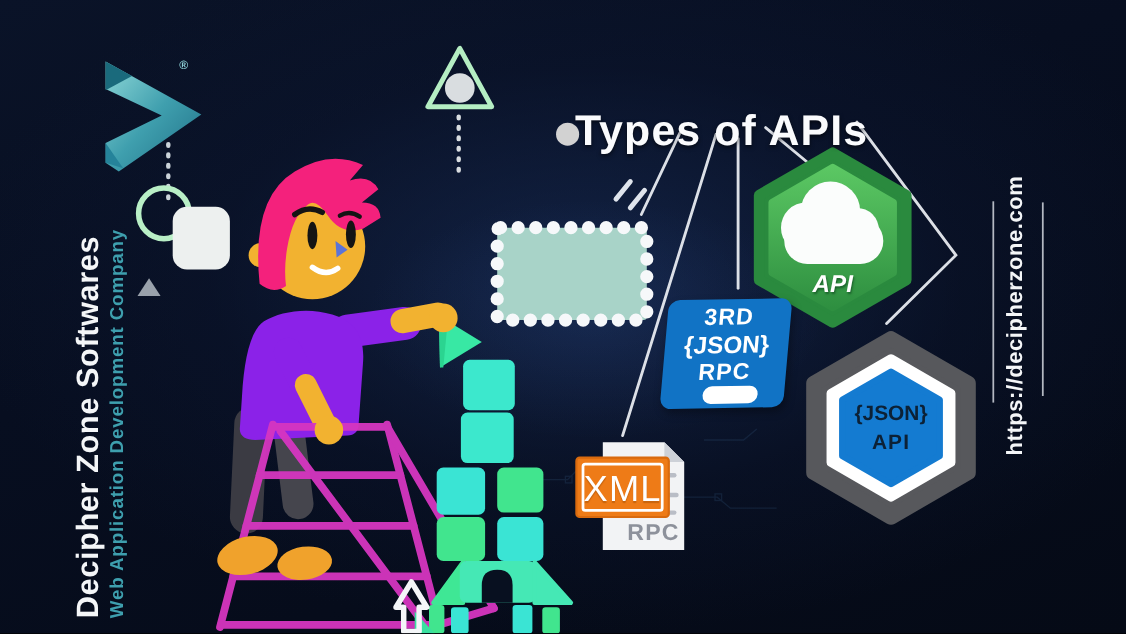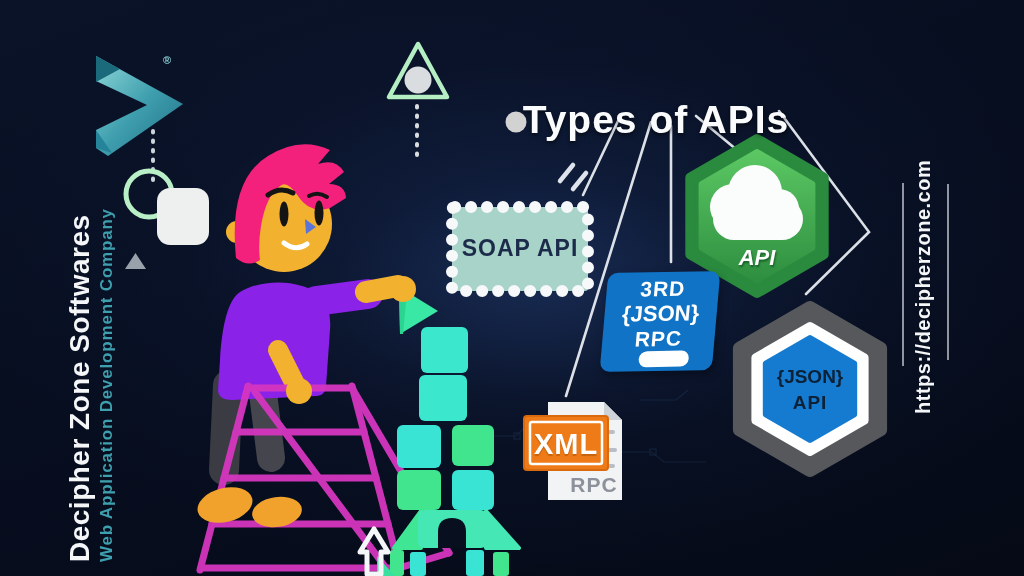--- a/index.html
+++ b/index.html
@@ -40,21 +40,21 @@
     box-shadow:2px 4px 8px rgba(0,0,0,.35); color:#fff; text-align:center;
     font-weight:bold; padding-top:5px; box-sizing:border-box;
   }
   .rpc-card .l1 { font-size:21px; line-height:24px; letter-spacing:1px; }
   .rpc-card .l2 { font-size:22px; line-height:26px; }
   .rpc-card .l3 { font-size:21px; line-height:24px; letter-spacing:1px; }
   .rpc-pill { position:absolute; left:38px; top:79px; width:50px; height:16px;
     background:#fff; border-radius:8px; }
   .xml-badge-label { left:524px; top:418px; width:84px; height:52px;
     display:flex; align-items:center; justify-content:center;
-    font-size:29px; font-weight:bold; color:#fff; letter-spacing:1px;
+    font-size:33px; font-weight:normal; color:#fff; letter-spacing:1px;
     text-shadow:0 2px 1px rgba(150,70,0,.45); }
   .xml-doc-label { left:556px; top:473px; width:76px; text-align:center;
     font-size:21px; font-weight:bold; color:#8d919b; letter-spacing:1px; }
   .jsonapi-l1 { left:760px; top:366px; width:100px; text-align:center;
     font-size:19px; font-weight:bold; color:#0c2136; }
   .jsonapi-l2 { left:760px; top:392px; width:100px; text-align:center;
     font-size:19px; font-weight:bold; color:#0c2136; letter-spacing:1px; }
 </style>
 </head>
 <body>
@@ -227,21 +227,20 @@
     </g>
   </svg>
 
   <div class="abs title">Types of APIs</div>
 
   <div class="abs vtext company">Decipher Zone Softwares</div>
   <div class="abs vtext tagline">Web Application Development Company</div>
   <div class="abs regmark">®</div>
   <div class="abs vtext website">https://decipherzone.com</div>
 
-  <div class="abs soap-label">SOAP API</div>
 
   <div class="abs rest-suffix">API</div>
 
   <div class="abs rpc-card">
     <div class="l1">3RD</div>
     <div class="l2">{JSON}</div>
     <div class="l3">RPC</div>
     <div class="rpc-pill"></div>
   </div>
 

